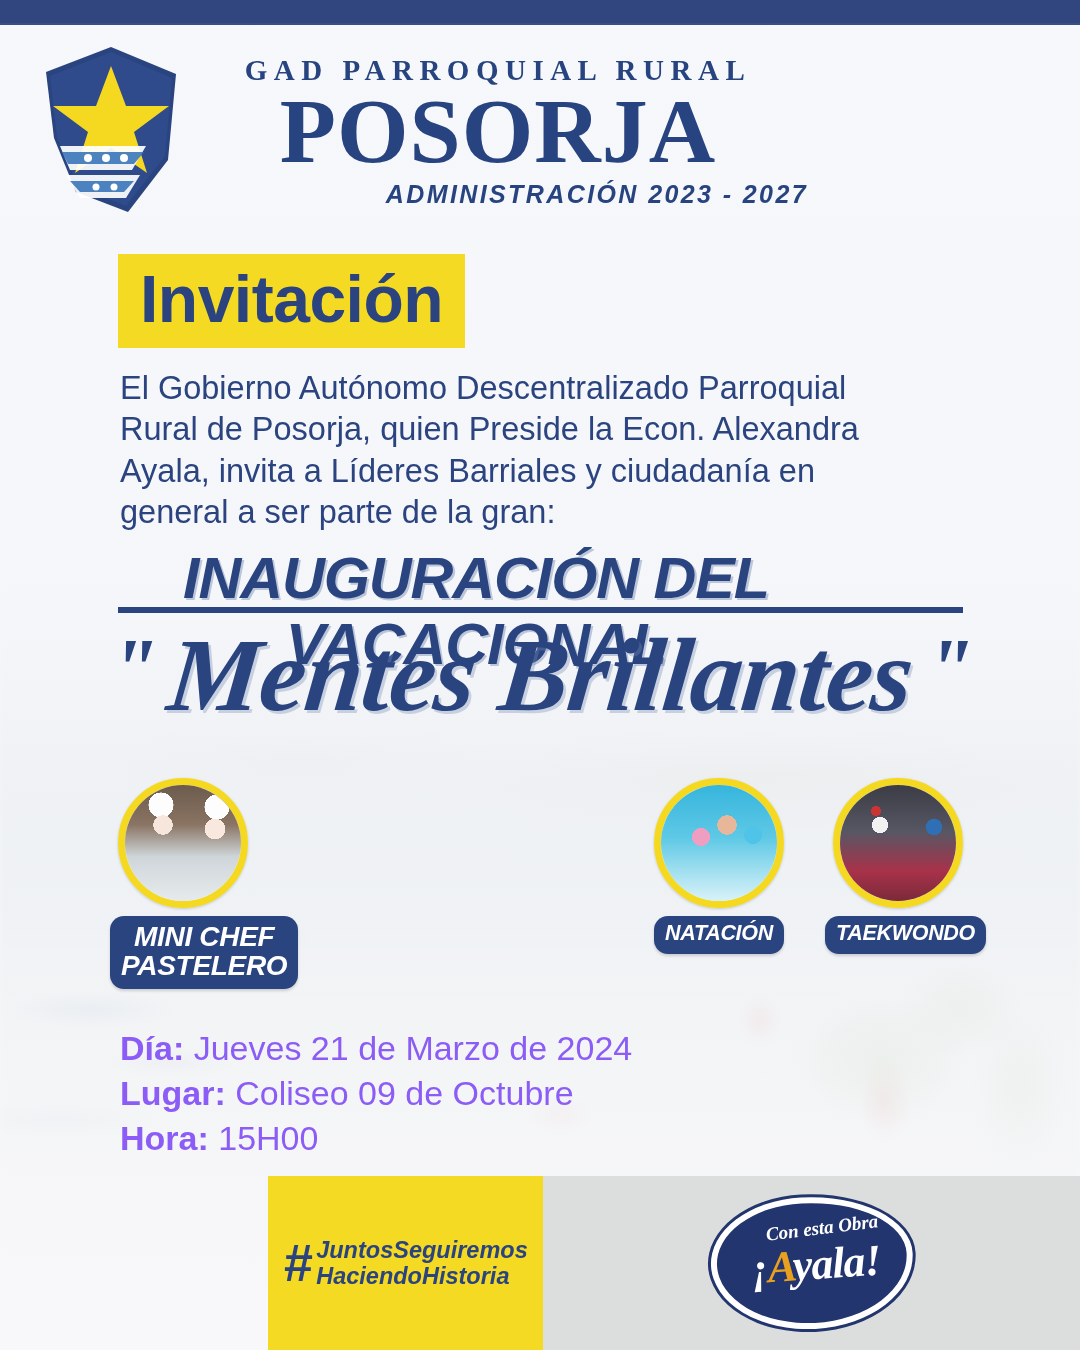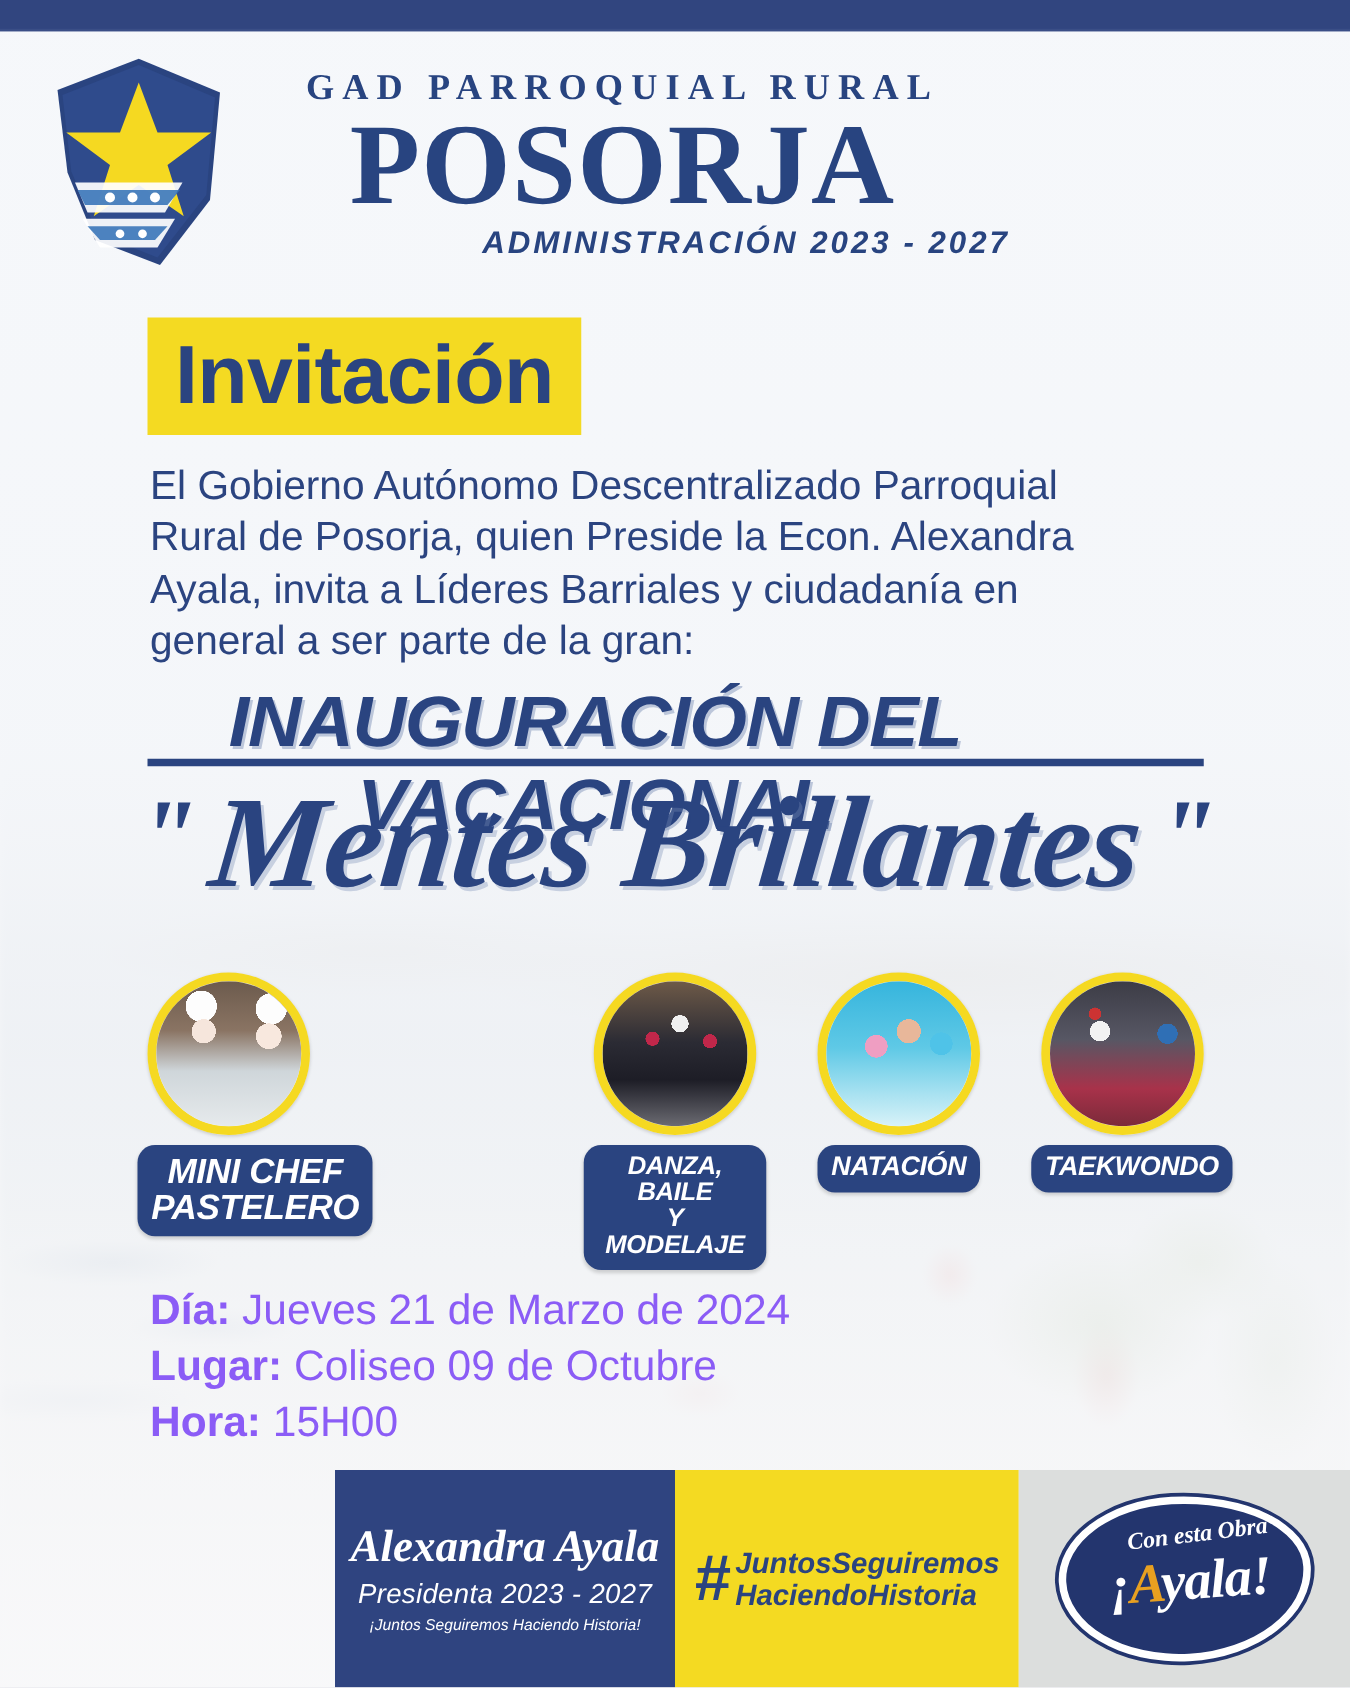--- a/index.html
+++ b/index.html
@@ -366,27 +366,20 @@
   </div>
 
   <div class="activities">
     <div class="act a0">
       <div class="circ">
         <div class="ph ph-chef"></div>
       </div>
       <span class="badge">MINI CHEF
 PASTELERO</span>
     </div>
-    <div class="act a2">
-      <div class="circ">
-        <div class="ph ph-dance"></div>
-      </div>
-      <span class="badge">DANZA, BAILE
-Y MODELAJE</span>
-    </div>
     <div class="act a3">
       <div class="circ">
         <div class="ph ph-swim"></div>
       </div>
       <span class="badge">NATACIÓN</span>
     </div>
     <div class="act a4">
       <div class="circ">
         <div class="ph ph-taek"></div>
       </div>
@@ -403,25 +396,20 @@
       <span class="k">Lugar:</span>
       <span>Coliseo 09 de Octubre</span>
     </div>
     <div>
       <span class="k">Hora:</span>
       <span>15H00</span>
     </div>
   </div>
 
   <div class="footer">
-    <div class="f-navy">
-      <div class="sig">Alexandra Ayala</div>
-      <div class="role">Presidenta 2023 - 2027</div>
-      <div class="slog">¡Juntos Seguiremos Haciendo Historia!</div>
-    </div>
     <div class="f-yellow">
       <span class="hash">#</span>
       <span class="tags">JuntosSeguiremos
 HaciendoHistoria</span>
     </div>
     <div class="f-gray">
       <div class="sticker">
         <div class="blob"></div>
         <div class="s-top">Con esta Obra</div>
         <div class="s-main"><span>¡</span><span class="hl">A</span><span>yala!</span></div>

